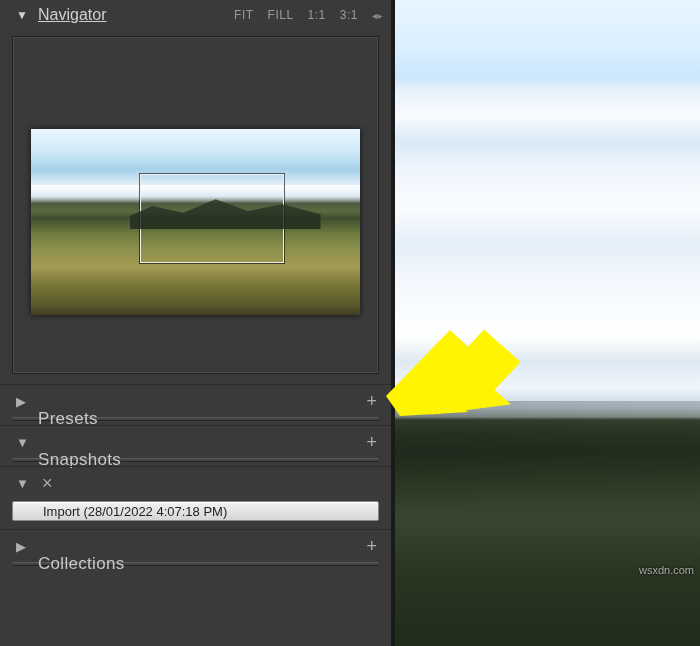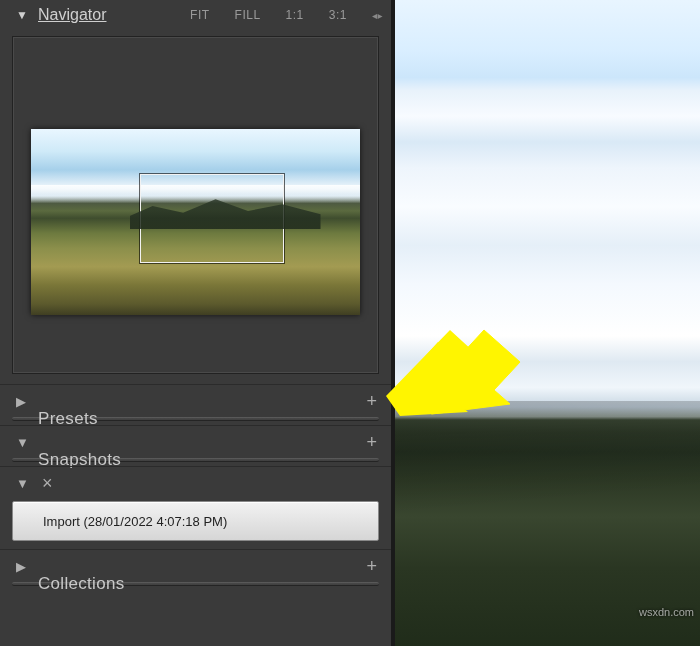--- a/index.html
+++ b/index.html
@@ -77,21 +77,21 @@
   .navigator-bar {
     display: flex;
     align-items: center;
     height: 30px;
     padding: 0 8px 0 16px;
     color: #cfcfcf;
     font-size: 16px;
   }
   .navigator-bar .arrow { width: 14px; font-size: 12px; margin-right: 8px; }
   .navigator-bar .title { flex: 1; font-weight: 500; text-decoration: underline; }
-  .zoom-levels { display: flex; gap: 25px; font-size: 12px; color: #9a9a9a; align-items: center; }
+  .zoom-levels { display: flex; gap: 14px; font-size: 12px; color: #9a9a9a; align-items: center; }
   .zoom-levels span { cursor: pointer; letter-spacing: 0.5px; }
   .zoom-levels .step { font-size: 10px; color: #888; }
   .nav-preview-wrap {
     margin: 6px 12px 10px 12px;
     border: 1px solid #222;
     background: #3a3a3a;
     padding: 0;
     height: 338px;
     position: relative;
     box-shadow: inset 0 0 0 1px #4a4a4a;
@@ -130,40 +130,40 @@
     border: 1px solid #f2f2f2;
     box-shadow: 0 0 0 1px rgba(0,0,0,0.6);
     left: 33%; top: 24%;
     width: 44%; height: 48%;
   }
   
   .history-body { padding: 2px 12px 8px 12px; }
   .history-item {
     display: flex;
     align-items: center;
-    height: 40px;
+    height: 20px;
     background: linear-gradient(to bottom, #f2f2f2, #d6d6d6);
     border: 1px solid #888;
     border-radius: 2px;
     padding: 0 10px 0 30px;
     color: #222;
     font-size: 13px;
     box-shadow: inset 0 1px 0 #fff;
   }
   
   .annotation-arrow {
     position: absolute;
     left: 380px;
     top: 290px;
     pointer-events: none;
   }
   .watermark {
     position: absolute;
     right: 6px;
-    top: 606px;
+    top: 564px;
     font-size: 11px;
     color: rgba(255,255,255,0.6);
     text-shadow: 0 0 3px #000;
   }
 </style>
 </head>
 <body>
 
 <div class="main-layout">
   <div class="left-panel">

